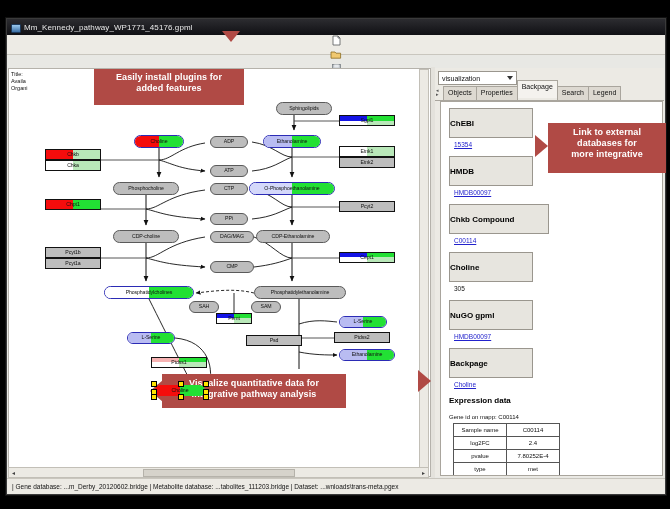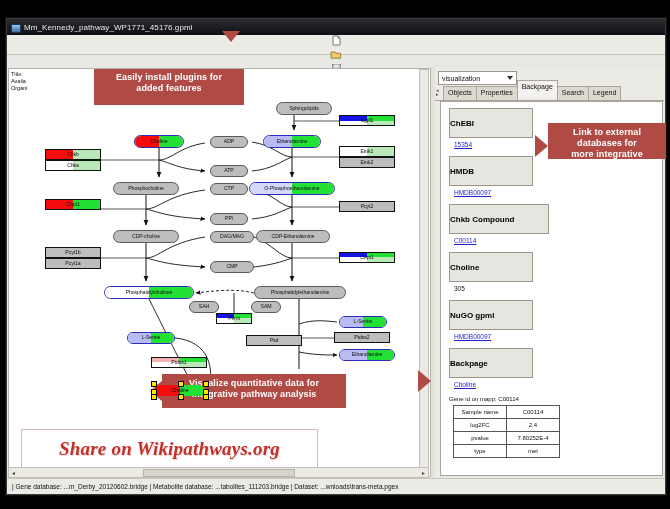--- a/index.html
+++ b/index.html
@@ -446,23 +446,20 @@
           <span>Easily install plugins for</span><br>
           <span>added features</span>
         </div>
 
         <div class="callout" style="left:153px;top:305px;width:184px;height:34px;">
           <span>Visualize quantitative data  for</span><br>
           <span>integrative pathway analysis</span>
         </div>
         <div class="arrow-left" style="left:141px;top:311px;"></div>
 
-        <div class="share-box" style="left:12px;top:360px;">
-          <span>Share on Wikipathways.org</span>
-        </div>
 
         <div class="vscroll"></div>
       </div>
 
       <div class="splitter"></div>
 
       <div class="right-pane">
         <div class="vis-combo">
           <span>visualization</span>
           <span class="arrow"></span>
@@ -490,20 +487,21 @@
 
           <div class="db-head">Choline</div>
           <span class="db-text">305</span>
 
           <div class="db-head">NuGO gpml</div>
           <a class="db-link">HMDB00097</a>
 
           <div class="db-head">Backpage</div>
           <a class="db-link">Choline</a>
 
+          <div class="expr-title">Expression data</div>
           <div class="gene-id">Gene id on mapp: C00114</div>
 
           <table class="expr-table">
             <tbody>
                 <tr>
               <td>Sample name</td>
               <td>C00114</td>
             </tr>
             <tr>
               <td>log2FC</td>
@@ -529,20 +527,20 @@
       <i>►</i>
     </div>
 
     <div class="statusbar">
       <span>| Gene database: ...m_Derby_20120602.bridge | Metabolite database: ...tabolites_111203.bridge | Dataset: ...wnloads\trans-meta.pgex</span>
     </div>
   </div>
 
   <div class="arrow-down" style="left:222px;top:31px;"></div>
 
-  <div class="callout" style="left:548px;top:123px;width:118px;height:36px;">
+  <div class="callout" style="left:548px;top:123px;width:118px;height:50px;">
     <span>Link  to external</span><br>
     <span>databases  for</span><br>
     <span>more integrative</span>
   </div>
   <div class="arrow-left" style="left:535px;top:135px;transform:scaleX(-1);"></div>
   <div class="arrow-left" style="left:418px;top:370px;transform:scaleX(-1);"></div>
 </div>
 
 </body></html>

